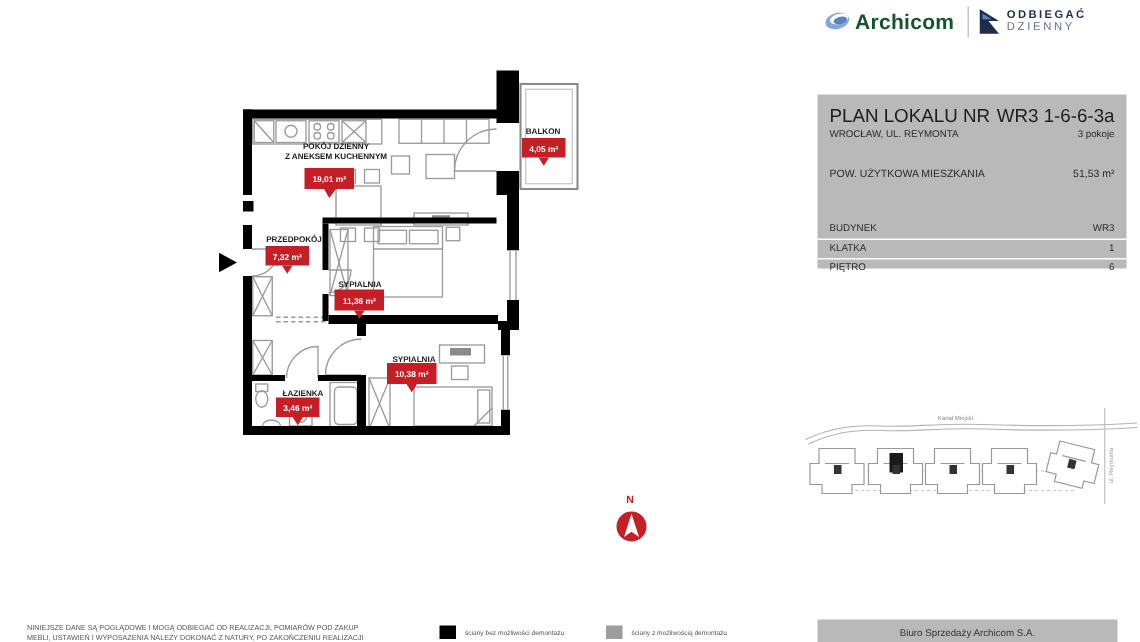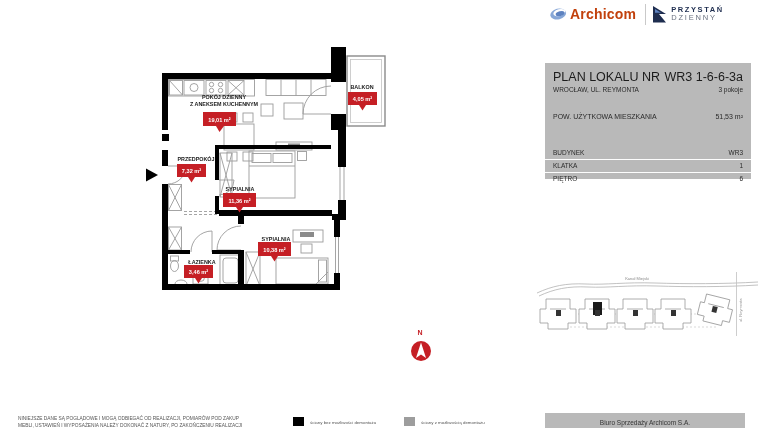--- a/index.html
+++ b/index.html
@@ -2,21 +2,21 @@
 <html><head>
 <meta charset="utf-8">
 <style>
   html,body{margin:0;padding:0;background:#fff;}
   .page{position:relative;width:760px;height:428px;background:#ffffff;overflow:hidden;
         font-family:"Liberation Sans",sans-serif;color:#222;}
   .abs{position:absolute;}
 
   
   .brand-row{position:absolute;left:550px;top:2px;height:24px;display:flex;align-items:center;}
-  .archicom-text{font-size:14px;font-weight:bold;color:#c2410c;letter-spacing:.2px;margin-left:3px;}
+  .archicom-text{font-size:14px;font-weight:bold;color:#14532d;letter-spacing:.2px;margin-left:3px;}
   .logo-divider{width:1px;height:21px;background:#c9c9c9;margin:0 7px 0 9px;}
   .project-text{display:flex;flex-direction:column;justify-content:center;margin-left:5px;line-height:8px;}
   .project-line1{font-size:7.5px;font-weight:bold;letter-spacing:1.6px;color:#1e2d4f;}
   .project-line2{font-size:7.5px;letter-spacing:1.8px;color:#6b7280;}
 
   
   .info-panel{position:absolute;left:545px;top:63px;width:206px;height:116px;background:#b9b9b9;}
   .ip-row{position:absolute;left:8px;right:8px;display:flex;justify-content:space-between;align-items:baseline;}
   .ip-title{font-size:12.5px;color:#1c1c1c;}
   .ip-number{font-size:12.5px;color:#1c1c1c;}
@@ -44,21 +44,21 @@
       <ellipse cx="9.4" cy="5.6" rx="6.2" ry="3.4" fill="#ffffff" transform="rotate(-14 9.4 5.6)"></ellipse>
       <ellipse cx="10.2" cy="6.6" rx="4.6" ry="2.4" fill="#5d82c0" transform="rotate(-14 10.2 6.6)"></ellipse>
     </svg>
     <span class="archicom-text">Archicom</span>
     <span class="logo-divider"></span>
     <svg width="13" height="17" viewBox="0 0 13 17">
       <path d="M0,0 L13,8 L6,8 L13,16.5 L0,16.5 Z" fill="#1e2d4f"></path>
       <path d="M2,3 L8,6.8 L2,6.8 Z" fill="#5d82c0"></path>
     </svg>
     <span class="project-text">
-      <span class="project-line1">PRZYSTAŃ</span>
+      <span class="project-line1">ODBIEGAĆ</span>
       <span class="project-line2">DZIENNY</span>
     </span>
   </div>
 
   <div class="info-panel">
     <div class="ip-row" style="top:7px;">
       <span class="ip-title">PLAN LOKALU NR</span>
       <span class="ip-number">WR3 1-6-6-3a</span>
     </div>
     <div class="ip-row" style="top:23px;">

